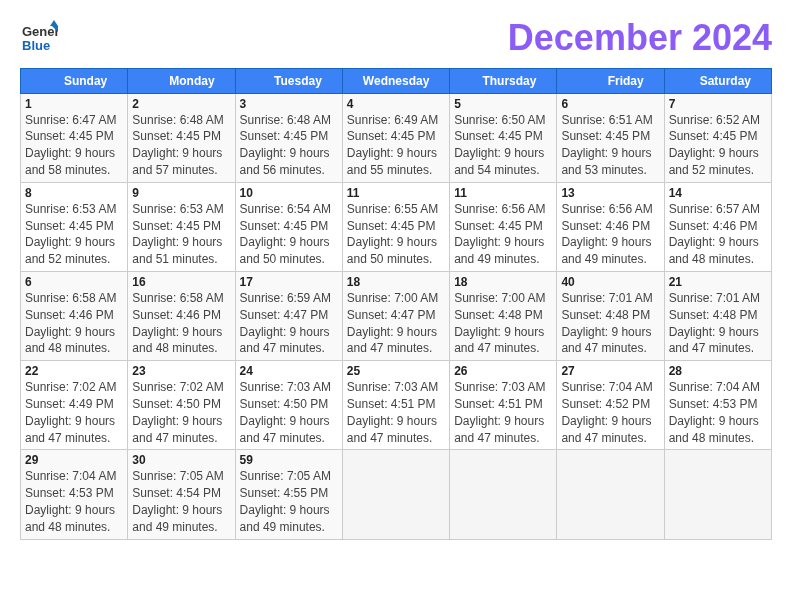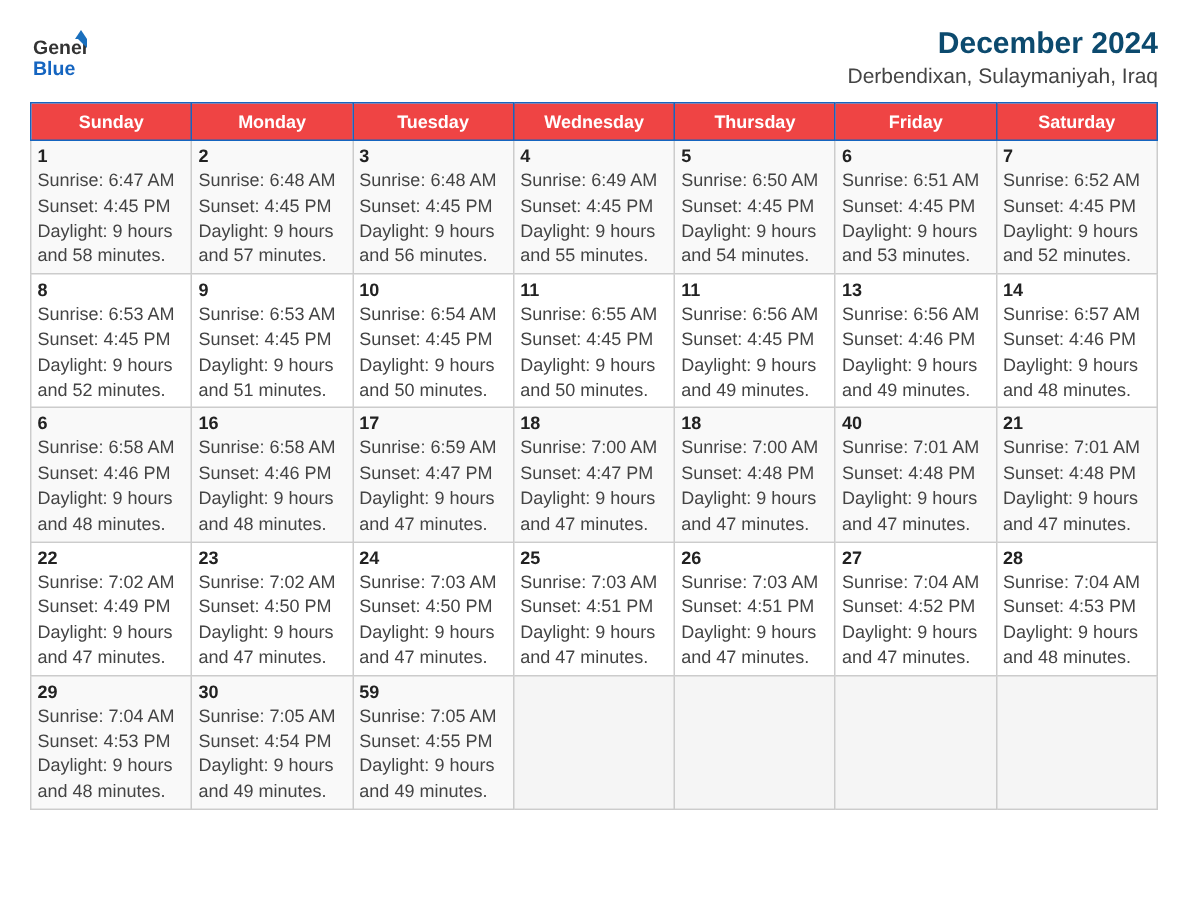--- a/index.html
+++ b/index.html
@@ -19,42 +19,42 @@
     .header {
       display: flex;
       align-items: flex-start;
       justify-content: space-between;
       margin-bottom: 10px;
     }
     .title-area {
       text-align: right;
     }
     .month-title {
-      font-size: 20px;
+      font-size: 36px;
       font-weight: bold;
-      color: #0c4a6e;
+      color: #8b5cf6;
       line-height: 1.1;
     }
     .location {
       font-size: 14px;
       color: #444;
       margin-top: 2px;
     }
     .calendar {
       width: 100%;
       border-collapse: collapse;
       table-layout: fixed;
     }
     .calendar thead th {
-      background: #ef4444;
+      background: #3b82f6;
       color: #fff;
       font-size: 12px;
       font-weight: bold;
       padding: 5px 20px;
-      text-align: center;
+      text-align: right;
       border: 1px solid #1565c0;
     }
     .calendar tbody td {
       border: 1px solid #ccc;
       vertical-align: top;
       padding: 3px 4px;
       font-size: 9.5px;
       color: #333;
       height: 82px;
       background: #fff;
@@ -94,21 +94,20 @@
     <div class="logo-wrapper">
       <svg width="38" height="38" viewBox="0 0 38 38">
         <text x="2" y="18" font-size="13" font-weight="bold" fill="#333" font-family="Arial">General</text>
         <text x="2" y="32" font-size="13" font-weight="bold" fill="#1565c0" font-family="Arial">Blue</text>
         <polygon points="30,8 38,8 34,2" fill="#1a6fbd"></polygon>
         <polygon points="32,8 38,8 38,14" fill="#1a6fbd"></polygon>
       </svg>
     </div>
     <div class="title-area">
       <div class="month-title">December 2024</div>
-      <div class="location">Derbendixan, Sulaymaniyah, Iraq</div>
     </div>
   </div>
 
   <table class="calendar">
     <thead>
       <tr>
       <th>Sunday</th>
           <th>Monday</th>
           <th>Tuesday</th>
           <th>Wednesday</th>

